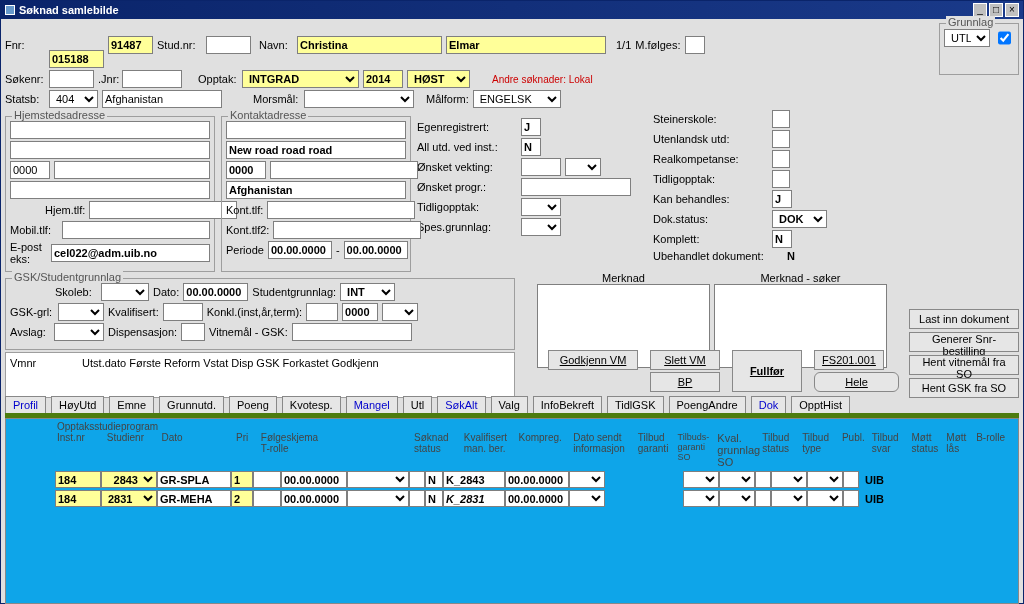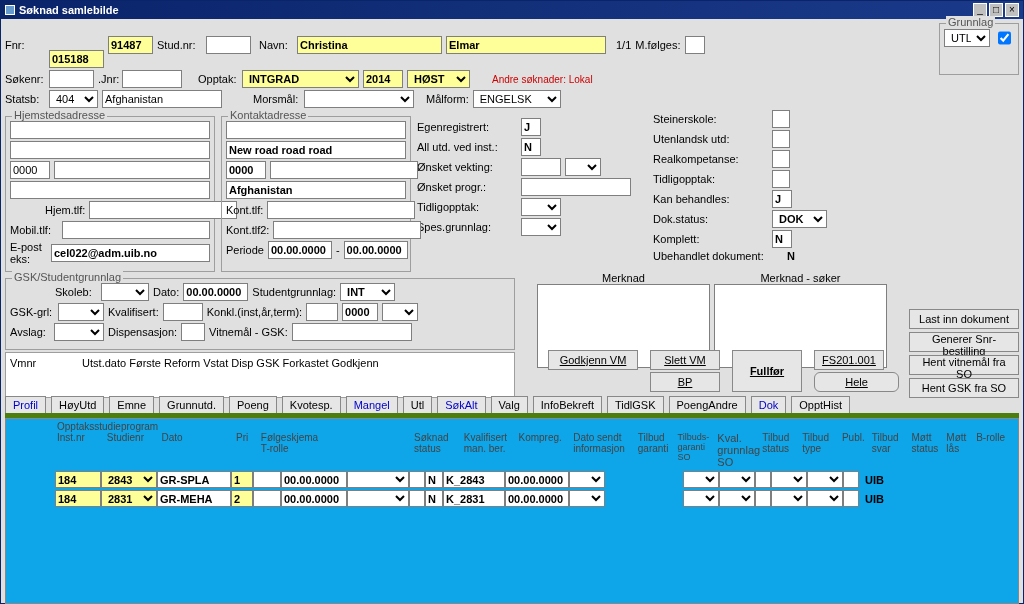--- a/index.html
+++ b/index.html
@@ -326,21 +326,21 @@
         <div style="width:40px;"><span>Tilbud</span><br><span>type</span></div>
         <div style="width:30px;">Publ.</div>
         <div style="width:40px;"><span>Tilbud</span><br><span>svar</span></div>
         <div style="width:35px;"><span>Møtt</span><br><span>status</span></div>
         <div style="width:30px;"><span>Møtt</span><br><span>lås</span></div>
         <div style="width:40px;">B-rolle</div>
       </div>
       <div id="grid-rows">
           <div class="grid-row">
             <input class="yellow" style="width: 46px; font-weight: bold;" value="184">
-            <select class="yellow" style="width:56px;font-weight:bold;"><option>2843</option></select>
+            <select class="yellow" style="width:56px;font-weight:bold;text-align:right;"><option>2843</option></select>
             <input style="width: 74px; font-weight: bold;" value="GR-SPLA">
             <input class="yellow" style="width: 22px; font-weight: bold;" value="1">
             <input style="width: 28px;">
             <input style="width: 66px; font-weight: bold;" value="00.00.0000">
             <select style="width:62px;"><option></option></select>
             <input style="width: 16px;">
             <input style="width: 18px; font-weight: bold;" value="N">
             <input style="width: 62px; font-weight: bold;" value="K_2843">
             <input style="width: 64px; font-weight: bold;" value="00.00.0000">
             <select style="width:36px;"><option></option></select>
@@ -357,21 +357,21 @@
           <div class="grid-row">
             <input class="yellow" style="width: 46px; font-weight: bold;" value="184">
             <select class="yellow" style="width:56px;font-weight:bold;"><option>2831</option></select>
             <input style="width: 74px; font-weight: bold;" value="GR-MEHA">
             <input class="yellow" style="width: 22px; font-weight: bold;" value="2">
             <input style="width: 28px;">
             <input style="width: 66px; font-weight: bold;" value="00.00.0000">
             <select style="width:62px;"><option></option></select>
             <input style="width: 16px;">
             <input style="width: 18px; font-weight: bold;" value="N">
-            <input style="width: 62px; font-weight: bold;" value="K_2831">
+            <input style="width: 62px; font-weight: bold; font-style: italic;" value="K_2831">
             <input style="width: 64px; font-weight: bold;" value="00.00.0000">
             <select style="width:36px;"><option></option></select>
             <span style="width:38px;display:inline-block;"></span>
             <span style="width:40px;display:inline-block;"></span>
             <select style="width:36px;"><option></option></select>
             <select style="width:36px;"><option></option></select>
             <input style="width: 16px;">
             <select style="width:36px;"><option></option></select>
             <select style="width:36px;"><option></option></select>
             <input style="width: 16px;">

